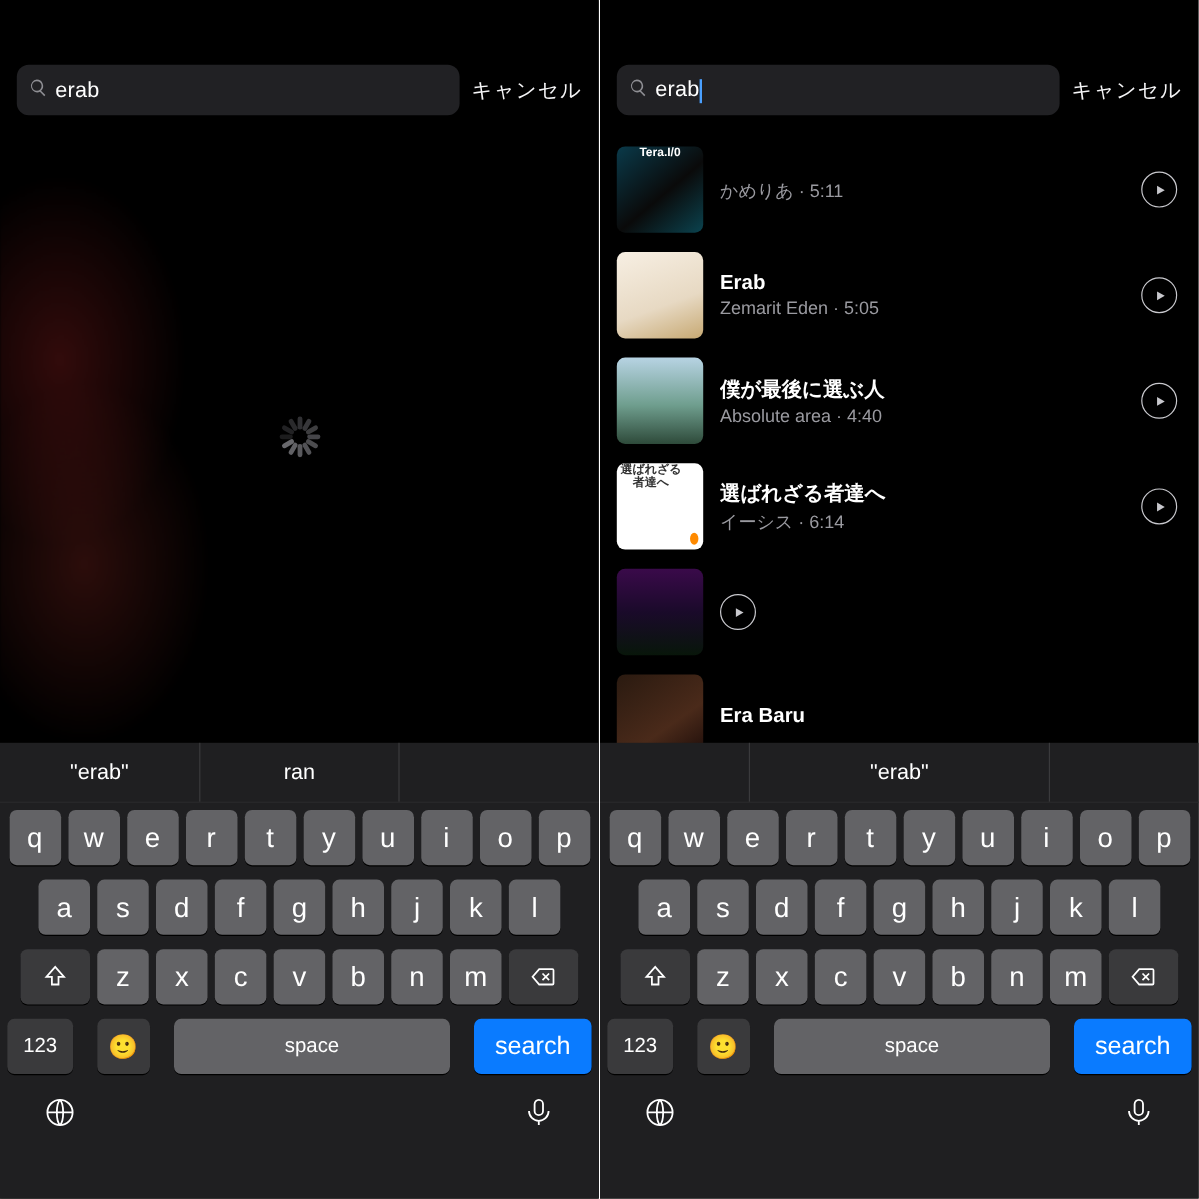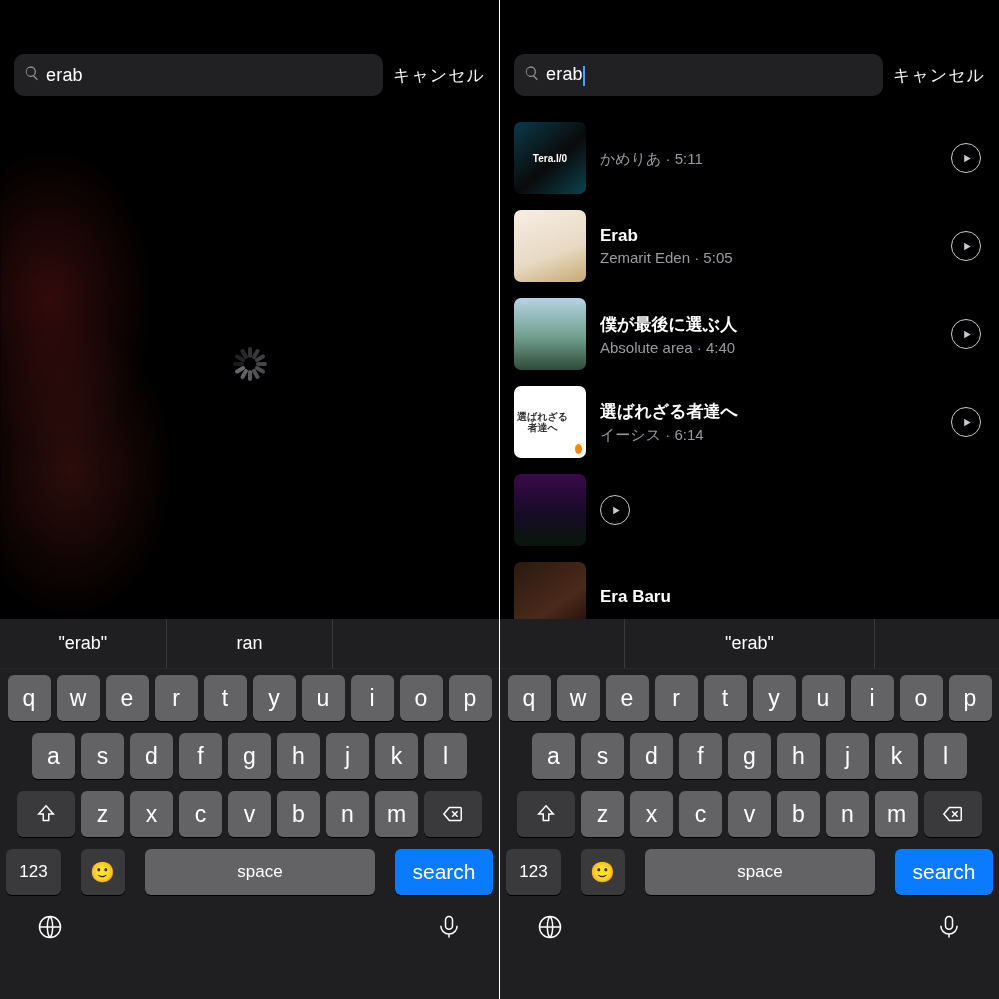--- a/index.html
+++ b/index.html
@@ -43,21 +43,21 @@
   
   .results { padding: 8px 0 0 0; }
   .result-row {
     display: flex; align-items: center;
     padding: 8px 18px 8px 14px;
     gap: 14px;
   }
   .thumb {
     width: 72px; height: 72px; border-radius: 7px;
     flex-shrink: 0;
-    display: flex; align-items: center; justify-content: center;
+    display: flex; align-items: flex-start; justify-content: center;
     overflow: hidden;
   }
   .thumb-text { font-size: 10px; font-weight: 700; color: #fff; text-align: center; line-height: 1.1; }
   .tinfo { flex: 1; min-width: 0; }
   .ttitle { font-size: 17px; font-weight: 600; color: #fff; white-space: nowrap; overflow: hidden; text-overflow: ellipsis; }
   .tmeta { font-size: 15px; color: #9a9aa0; margin-top: 3px; white-space: nowrap; overflow: hidden; text-overflow: ellipsis; }
   .play-btn {
     width: 30px; height: 30px; border: 1.5px solid #c8c8cd; border-radius: 50%;
     display: flex; align-items: center; justify-content: center;
     flex-shrink: 0;

